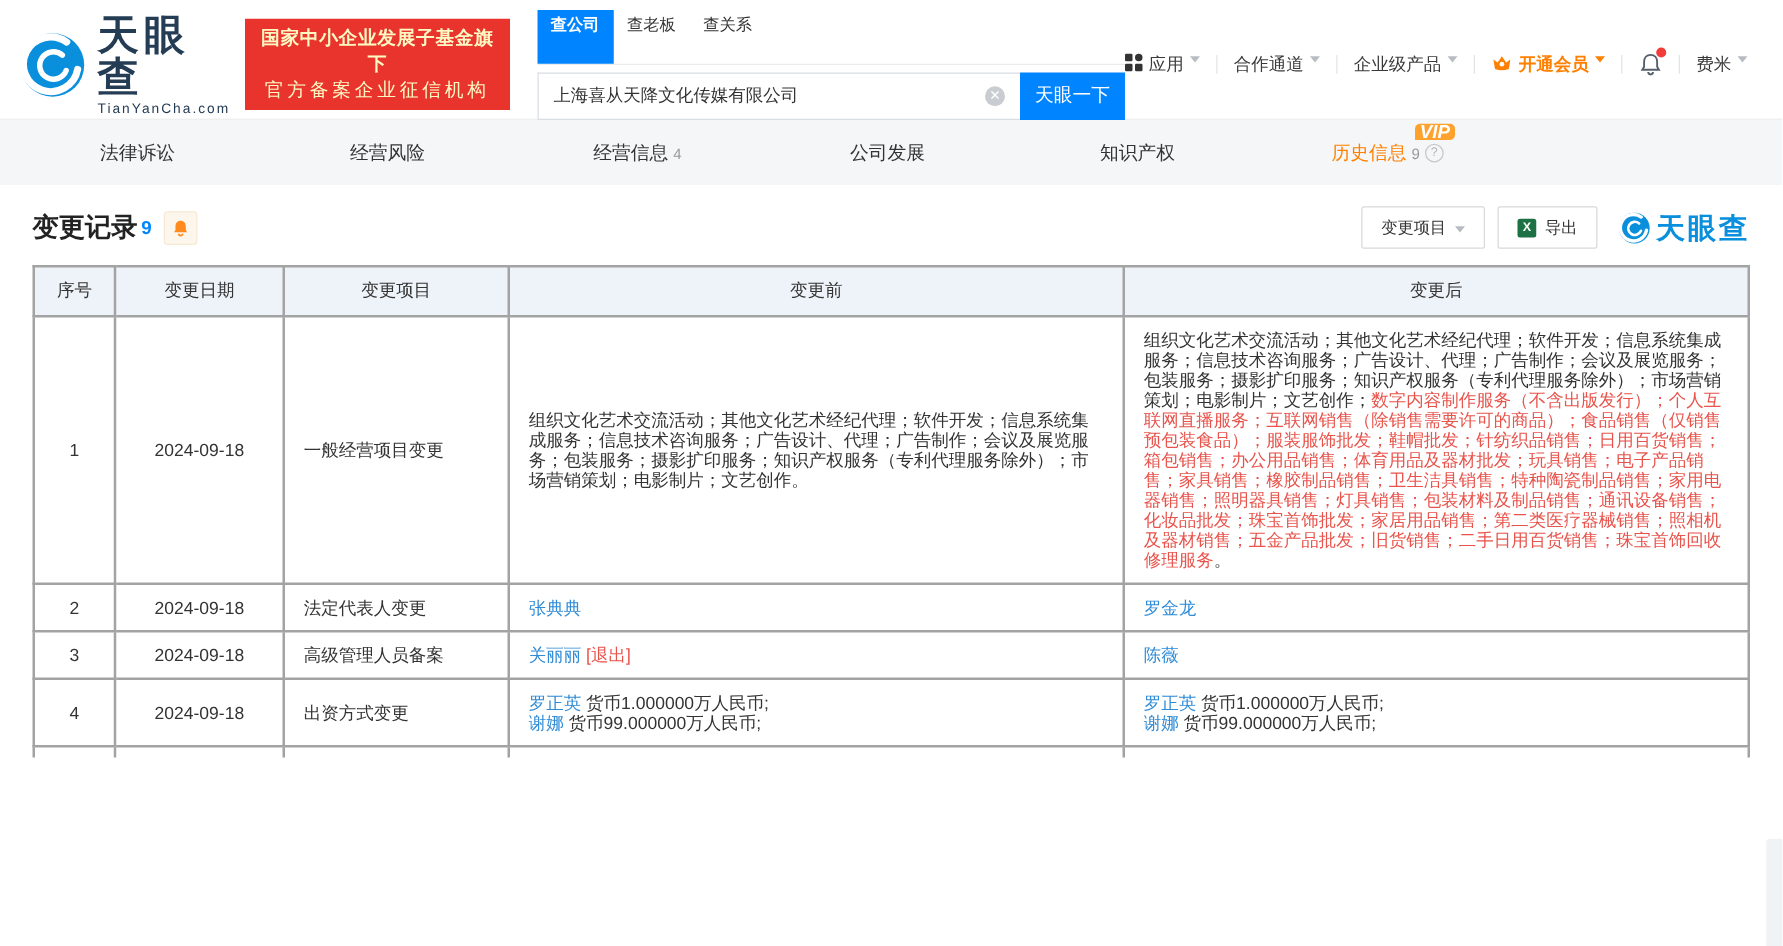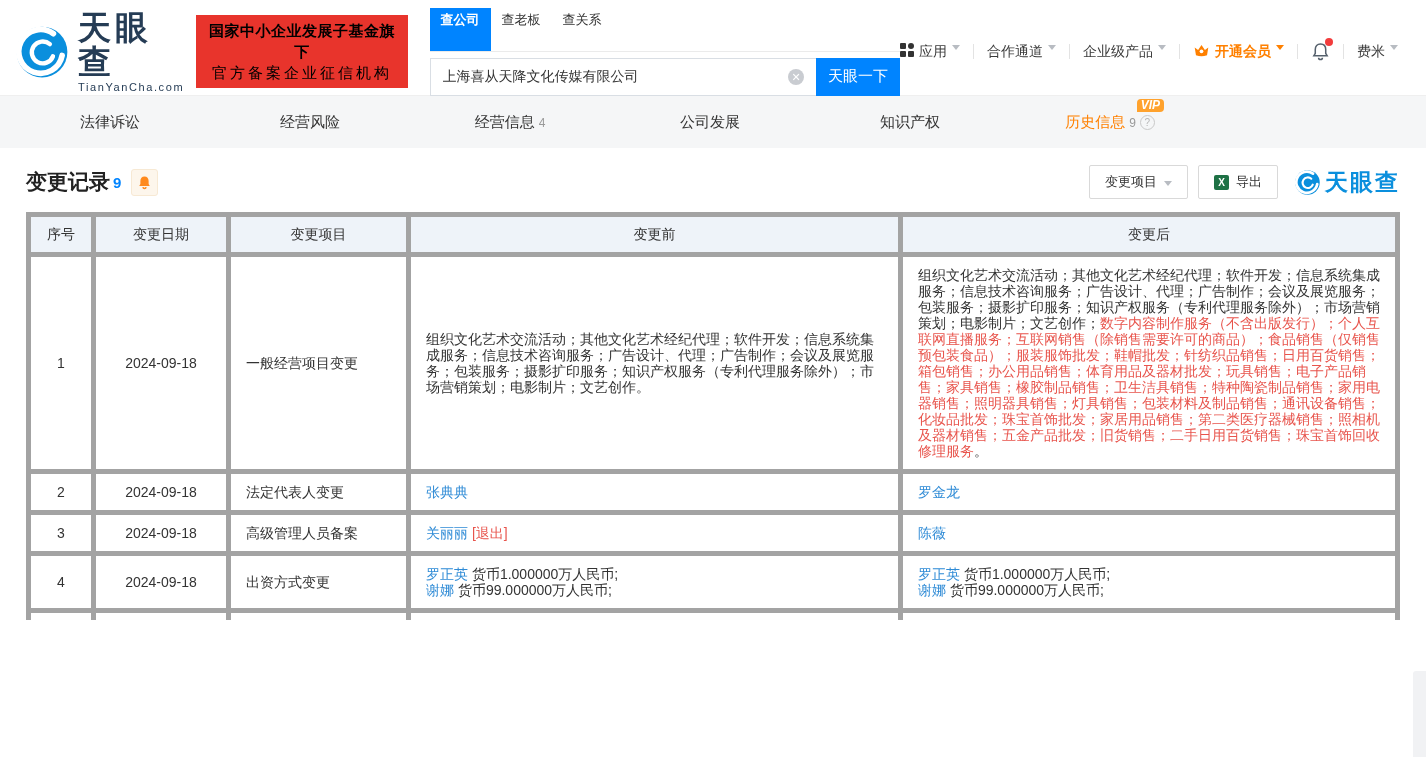--- a/index.html
+++ b/index.html
@@ -9,21 +9,21 @@
     font-family:"Liberation Sans","DejaVu Sans",sans-serif;
     color:#333; background:#fff; position:relative; font-size:14px;
   }
   
   .topbar { height:95px; display:flex; align-items:center; padding:8px 28px 0 14px; }
   .logo { display:flex; align-items:center; }
   .logo-mark { width:56px; height:56px; flex:0 0 auto; }
   .logo-txt { margin-left:8px; }
   .logo-cn { font-size:33px; font-weight:bold; color:#253c55; letter-spacing:4px; line-height:34px;}
   .logo-en { font-size:11px; color:#253c55; letter-spacing:1.6px; margin-top:2px;}
-  .red-badge { background:#e8342c; color:#000000; margin-left:12px; padding:5px 9px; text-align:center; }
+  .red-badge { background:#e8342c; color:#fef9c3; margin-left:12px; padding:5px 9px; text-align:center; }
   .red-badge .l1 { font-size:15px; font-weight:bold; letter-spacing:.5px; line-height:21px;}
   .red-badge .l2 { font-size:15px; font-weight:normal; letter-spacing:3px; line-height:21px;}
   .search-block { margin-left:22px; width:490px; }
   .search-tabs { display:flex; font-size:13px; border-bottom:1px solid #ebebeb; }
   .search-tab { padding:3px 11px 22px; cursor:pointer; color:#333; }
   .search-tab.active { background:#0084ff; color:#fff; font-weight:bold; }
   .search-row { display:flex; margin-top:6px; position:relative; }
   .search-input { flex:1; height:38px; border:1px solid #d9dee4; border-right:none; padding:0 34px 0 12px; font-size:14px; color:#333; outline:none; font-family:inherit;}
   .clear-ic { position:absolute; right:96px; top:11px; width:16px; height:16px; border-radius:50%; background:#c9ccd1; color:#fff; font-size:11px; line-height:16px; text-align:center; cursor:pointer;}
   .search-btn { width:84px; height:38px; background:#0084ff; color:#fff; border:none; font-size:15px; cursor:pointer; font-family:inherit;}
@@ -38,38 +38,38 @@
   .vip-word { color:#ff8000; font-weight:bold; }
   .bell-wrap { position:relative; }
   .dot { position:absolute; right:-3px; top:-4px; width:8px; height:8px; background:#f23c3c; border-radius:50%; }
   
   .tabbar { height:53px; background:#f5f6f7; border-top:1px solid #efefef; display:flex; padding-left:10px;}
   .tab { width:200px; display:flex; align-items:center; justify-content:center; font-size:15px; cursor:pointer; position:relative; }
   .tab.active { background:#fff; color:#0084ff; font-weight:bold; }
   .tab .count { font-size:12px; color:#999; margin-left:4px; margin-top:1px;}
   .tab.active .count { color:#0084ff; }
   .tab.orange { color:#ff8000; }
-  .vip-badge { position:absolute; top:3px; right:46px; background:#ffa22d; color:#fff; font-size:12px; font-weight:bold; line-height:13px; padding:0 4px; border-radius:4px 4px 4px 0; font-style:italic;text-align:right;}
+  .vip-badge { position:absolute; top:3px; right:46px; background:#ffa22d; color:#fff; font-size:15px; font-weight:bold; line-height:13px; padding:0 4px; border-radius:4px 4px 4px 0; font-style:italic;text-align:right;}
   .help-ic { width:15px; height:15px; border:1px solid #c9c9c9; color:#b5b5b5; border-radius:50%; font-size:10px; line-height:13px; text-align:center; margin-left:4px;}
   
   .section-row { display:flex; align-items:center; padding:17px 26px 13px; }
   .sec-title { font-size:21px; font-weight:bold; color:#222; }
   .sec-count { font-size:15px; font-weight:bold; color:#0084ff; margin-left:3px; }
   .bell-box { width:27px; height:27px; background:#fdf6ec; border:1px solid #f7e9d4; border-radius:3px; margin-left:10px; display:flex; align-items:center; justify-content:center; cursor:pointer;}
   .sec-right { margin-left:auto; display:flex; align-items:center; }
   .btn { height:34px; background:#fff; border:1px solid #d9d9d9; border-radius:2px; display:flex; align-items:center; gap:7px; padding:0 15px; font-size:13px; color:#333; cursor:pointer;}
   .btn + .btn { margin-left:10px; }
   .xls-ic { width:15px; height:15px; background:#1e7145; border-radius:2px; color:#fff; font-size:10px; font-weight:bold; line-height:15px; text-align:center;}
   .watermark { display:flex; align-items:center; margin-left:16px; }
   .wm-mark { width:27px; height:27px; }
   .wm-txt { color:#0a8fdd; font-size:23px; font-weight:bold; letter-spacing:2px; margin-left:4px;}
   
   .table-wrap { padding:0 26px; }
   table { width:100%; border-collapse:collapse; table-layout:fixed; }
-  th, td { border:5px solid #a3a3a3; }
+  th, td { border:2px solid #a3a3a3; }
   thead th { background:#eef3f9; height:40px; font-weight:normal; font-size:14px; color:#333; }
   td { padding:10px 15px; font-size:14px; line-height:16px; vertical-align:middle; white-space:pre-wrap; }
   td.c { text-align:center; padding:10px 4px; }
   .seg-red { color:#e8544c; }
   .seg-link { color:#2f8bd6; cursor:pointer; }
   tr.stub td { padding:0; height:9px; border-bottom:none; }
   .right-strip { position:absolute; right:0; bottom:0; width:13px; height:86px; background:#f1f2f4; border-radius:3px 0 0 0;}
 </style>
 </head>
 <body>

